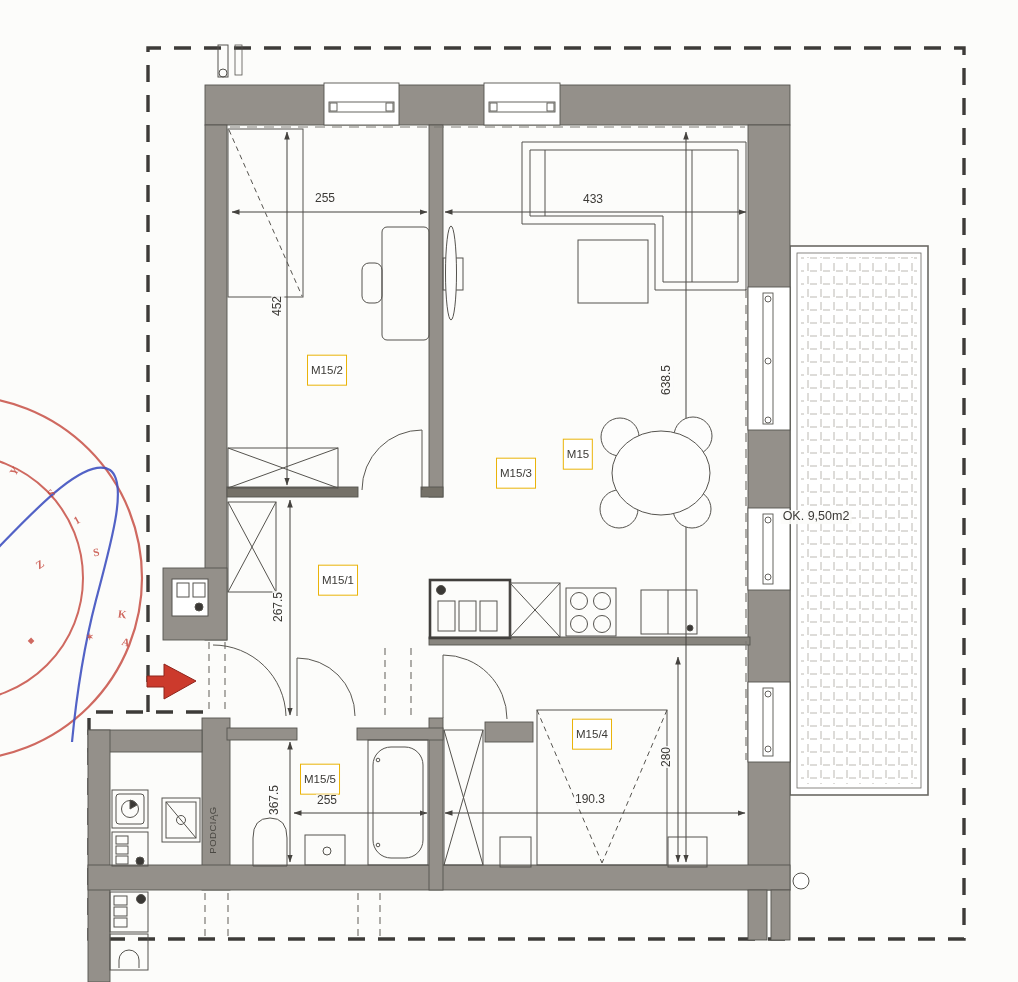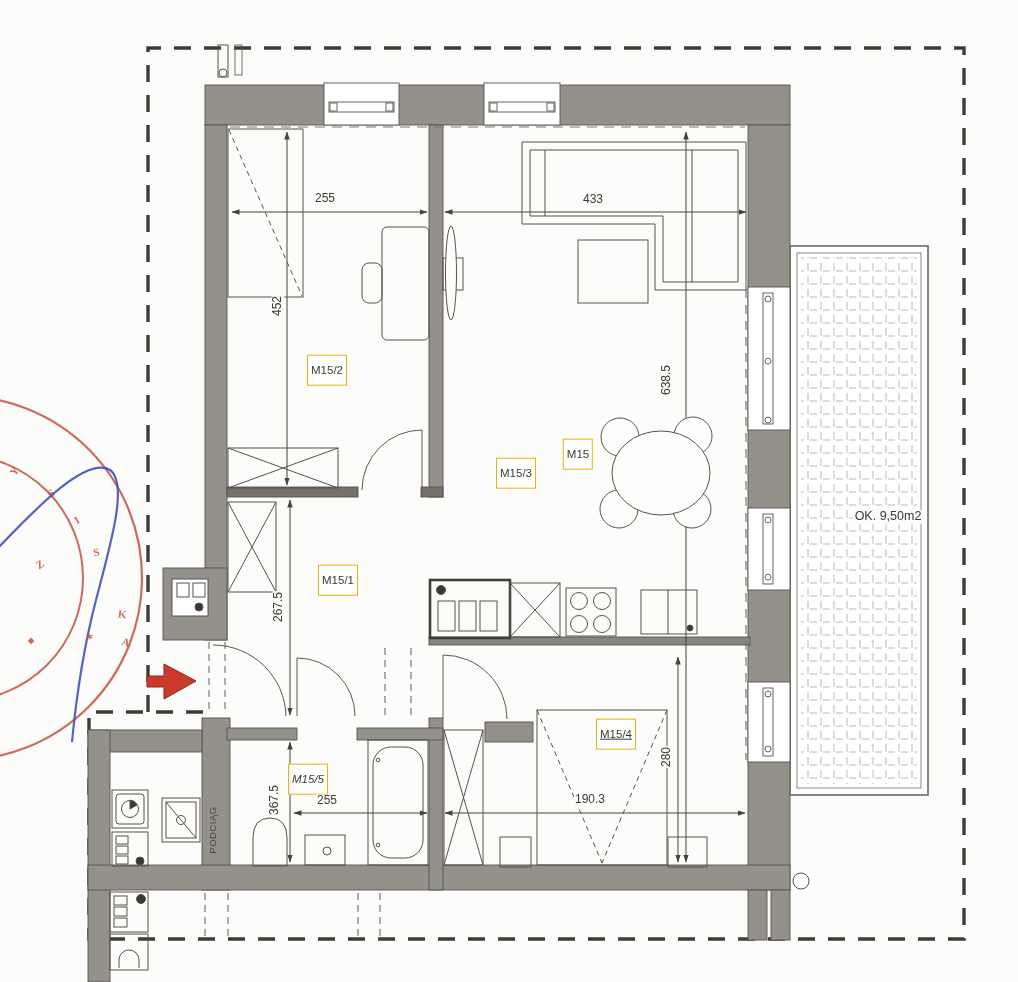--- a/index.html
+++ b/index.html
@@ -280,34 +280,34 @@
 
   <path d="M-2,548 C30,515 85,455 110,470 C128,483 112,540 96,600 C84,646 76,700 72,742" fill="none" stroke="#3f51c0" stroke-width="2.2" opacity="0.9"></path>
 
   <polygon points="147,676 164,676 164,664 196,681 164,699 164,687 147,687" fill="#cc3a2c" stroke="#8f241b" stroke-width="1"></polygon>
 </svg>
 
 <div class="lbl boxed" style="left:327px;top:370px;">M15/2</div>
 <div class="lbl boxed" style="left:538px;top:454px;margin-left:40px;">M15</div>
 <div class="lbl boxed" style="left:516px;top:473px;">M15/3</div>
 <div class="lbl boxed" style="left:338px;top:580px;">M15/1</div>
-<div class="lbl boxed" style="left:616px;top:734px;text-decoration:underline;">M15/4</div>
-<div class="lbl boxed" style="left:308px;top:779px;font-style:italic;">M15/5</div>
+<div class="lbl boxed" style="left:592px;top:734px;">M15/4</div>
+<div class="lbl boxed" style="left:320px;top:779px;">M15/5</div>
 
 <div class="lbl dim" style="left:325px;top:199px;">255</div>
 <div class="lbl dim" style="left:593px;top:200px;">433</div>
 <div class="lbl dim rot" style="left:278px;top:306px;">452</div>
 <div class="lbl dim rot" style="left:667px;top:380px;">638.5</div>
 <div class="lbl dim rot" style="left:279px;top:607px;">267.5</div>
 <div class="lbl dim rot" style="left:275px;top:800px;">367.5</div>
 <div class="lbl dim" style="left:327px;top:801px;">255</div>
 <div class="lbl dim" style="left:590px;top:800px;">190.3</div>
 <div class="lbl dim rot" style="left:667px;top:757px;">280</div>
 
-<div class="lbl area" style="left:888px;top:517px;">OK. 9,50m2</div>
+<div class="lbl area" style="left:816px;top:517px;">OK. 9,50m2</div>
 <div class="lbl beam rot" style="left:213px;top:830px;">PODCIĄG</div>
 
 <span class="stampGlyph" style="left:10px;top:465px;transform:rotate(-55deg);">Y</span>
 <span class="stampGlyph" style="left:48px;top:487px;transform:rotate(-42deg);">S</span>
 <span class="stampGlyph" style="left:74px;top:514px;transform:rotate(-30deg);">1</span>
 <span class="stampGlyph" style="left:93px;top:546px;transform:rotate(-12deg);">S</span>
 <span class="stampGlyph" style="left:36px;top:558px;transform:rotate(-35deg);">Z</span>
 <span class="stampGlyph" style="left:118px;top:608px;transform:rotate(8deg);">K</span>
 <span class="stampGlyph" style="left:122px;top:636px;transform:rotate(15deg);">A</span>
 <span class="stampGlyph" style="left:86px;top:632px;font-size:9px;">✶</span>

